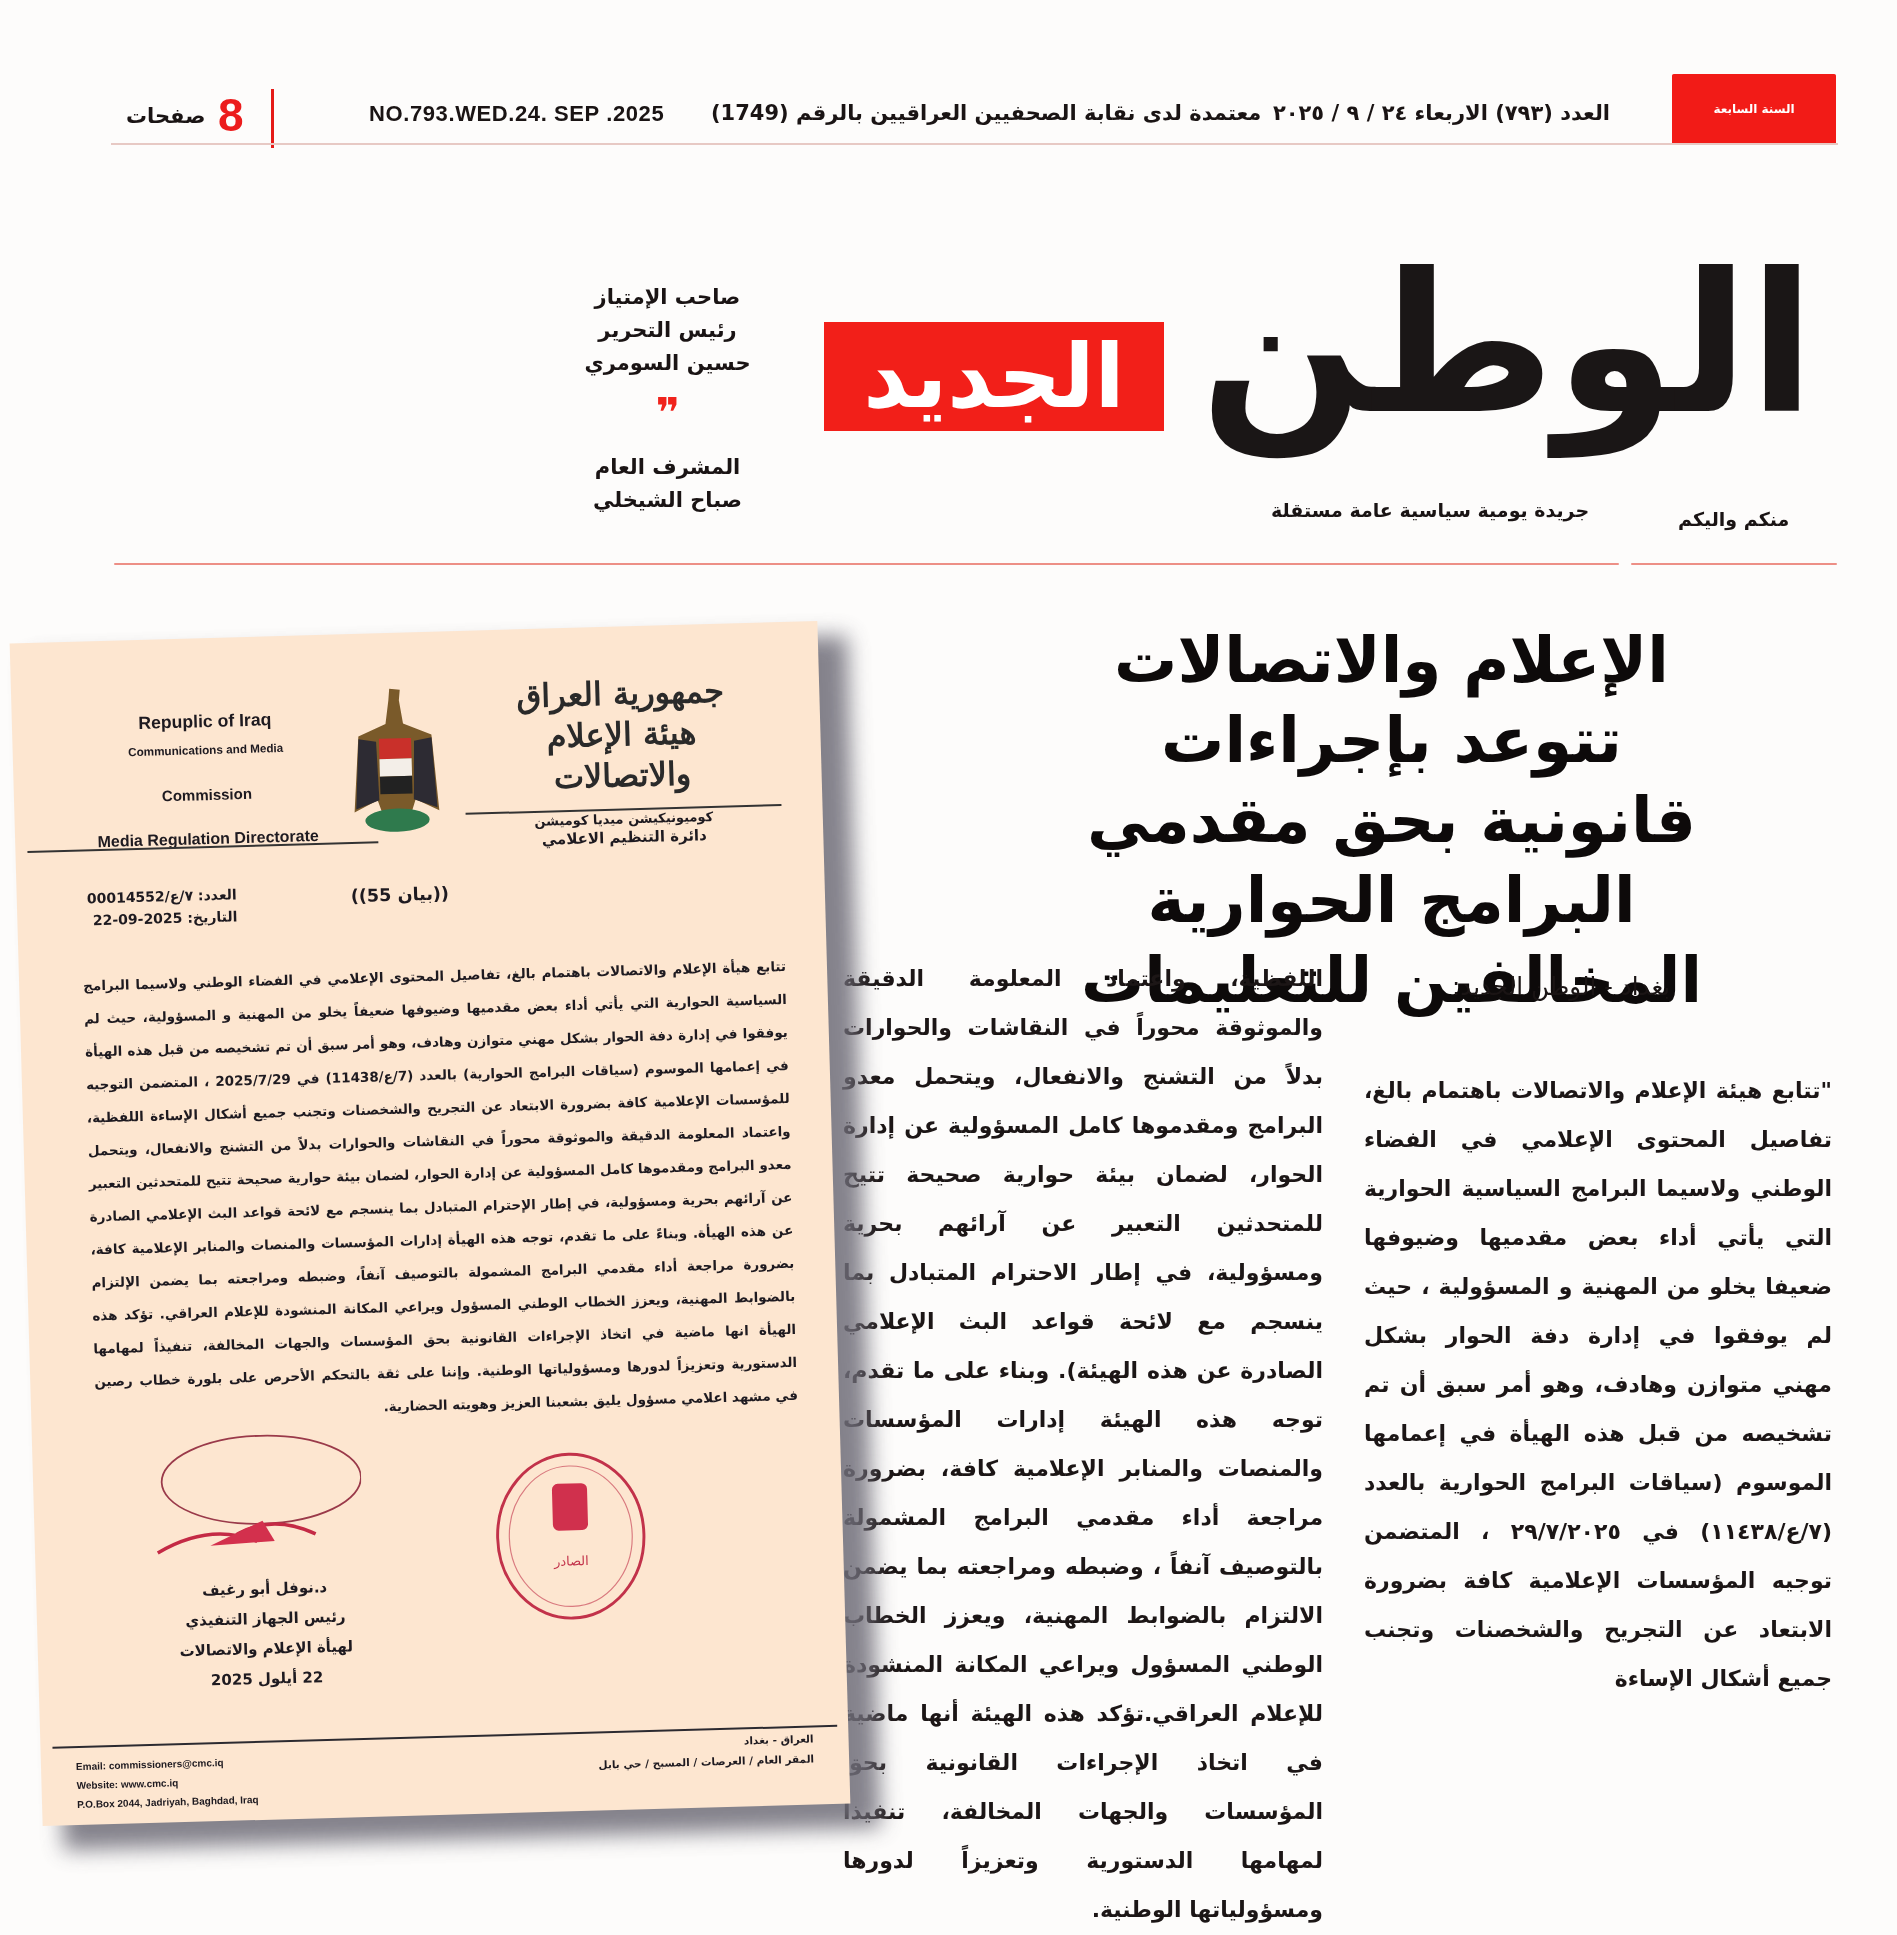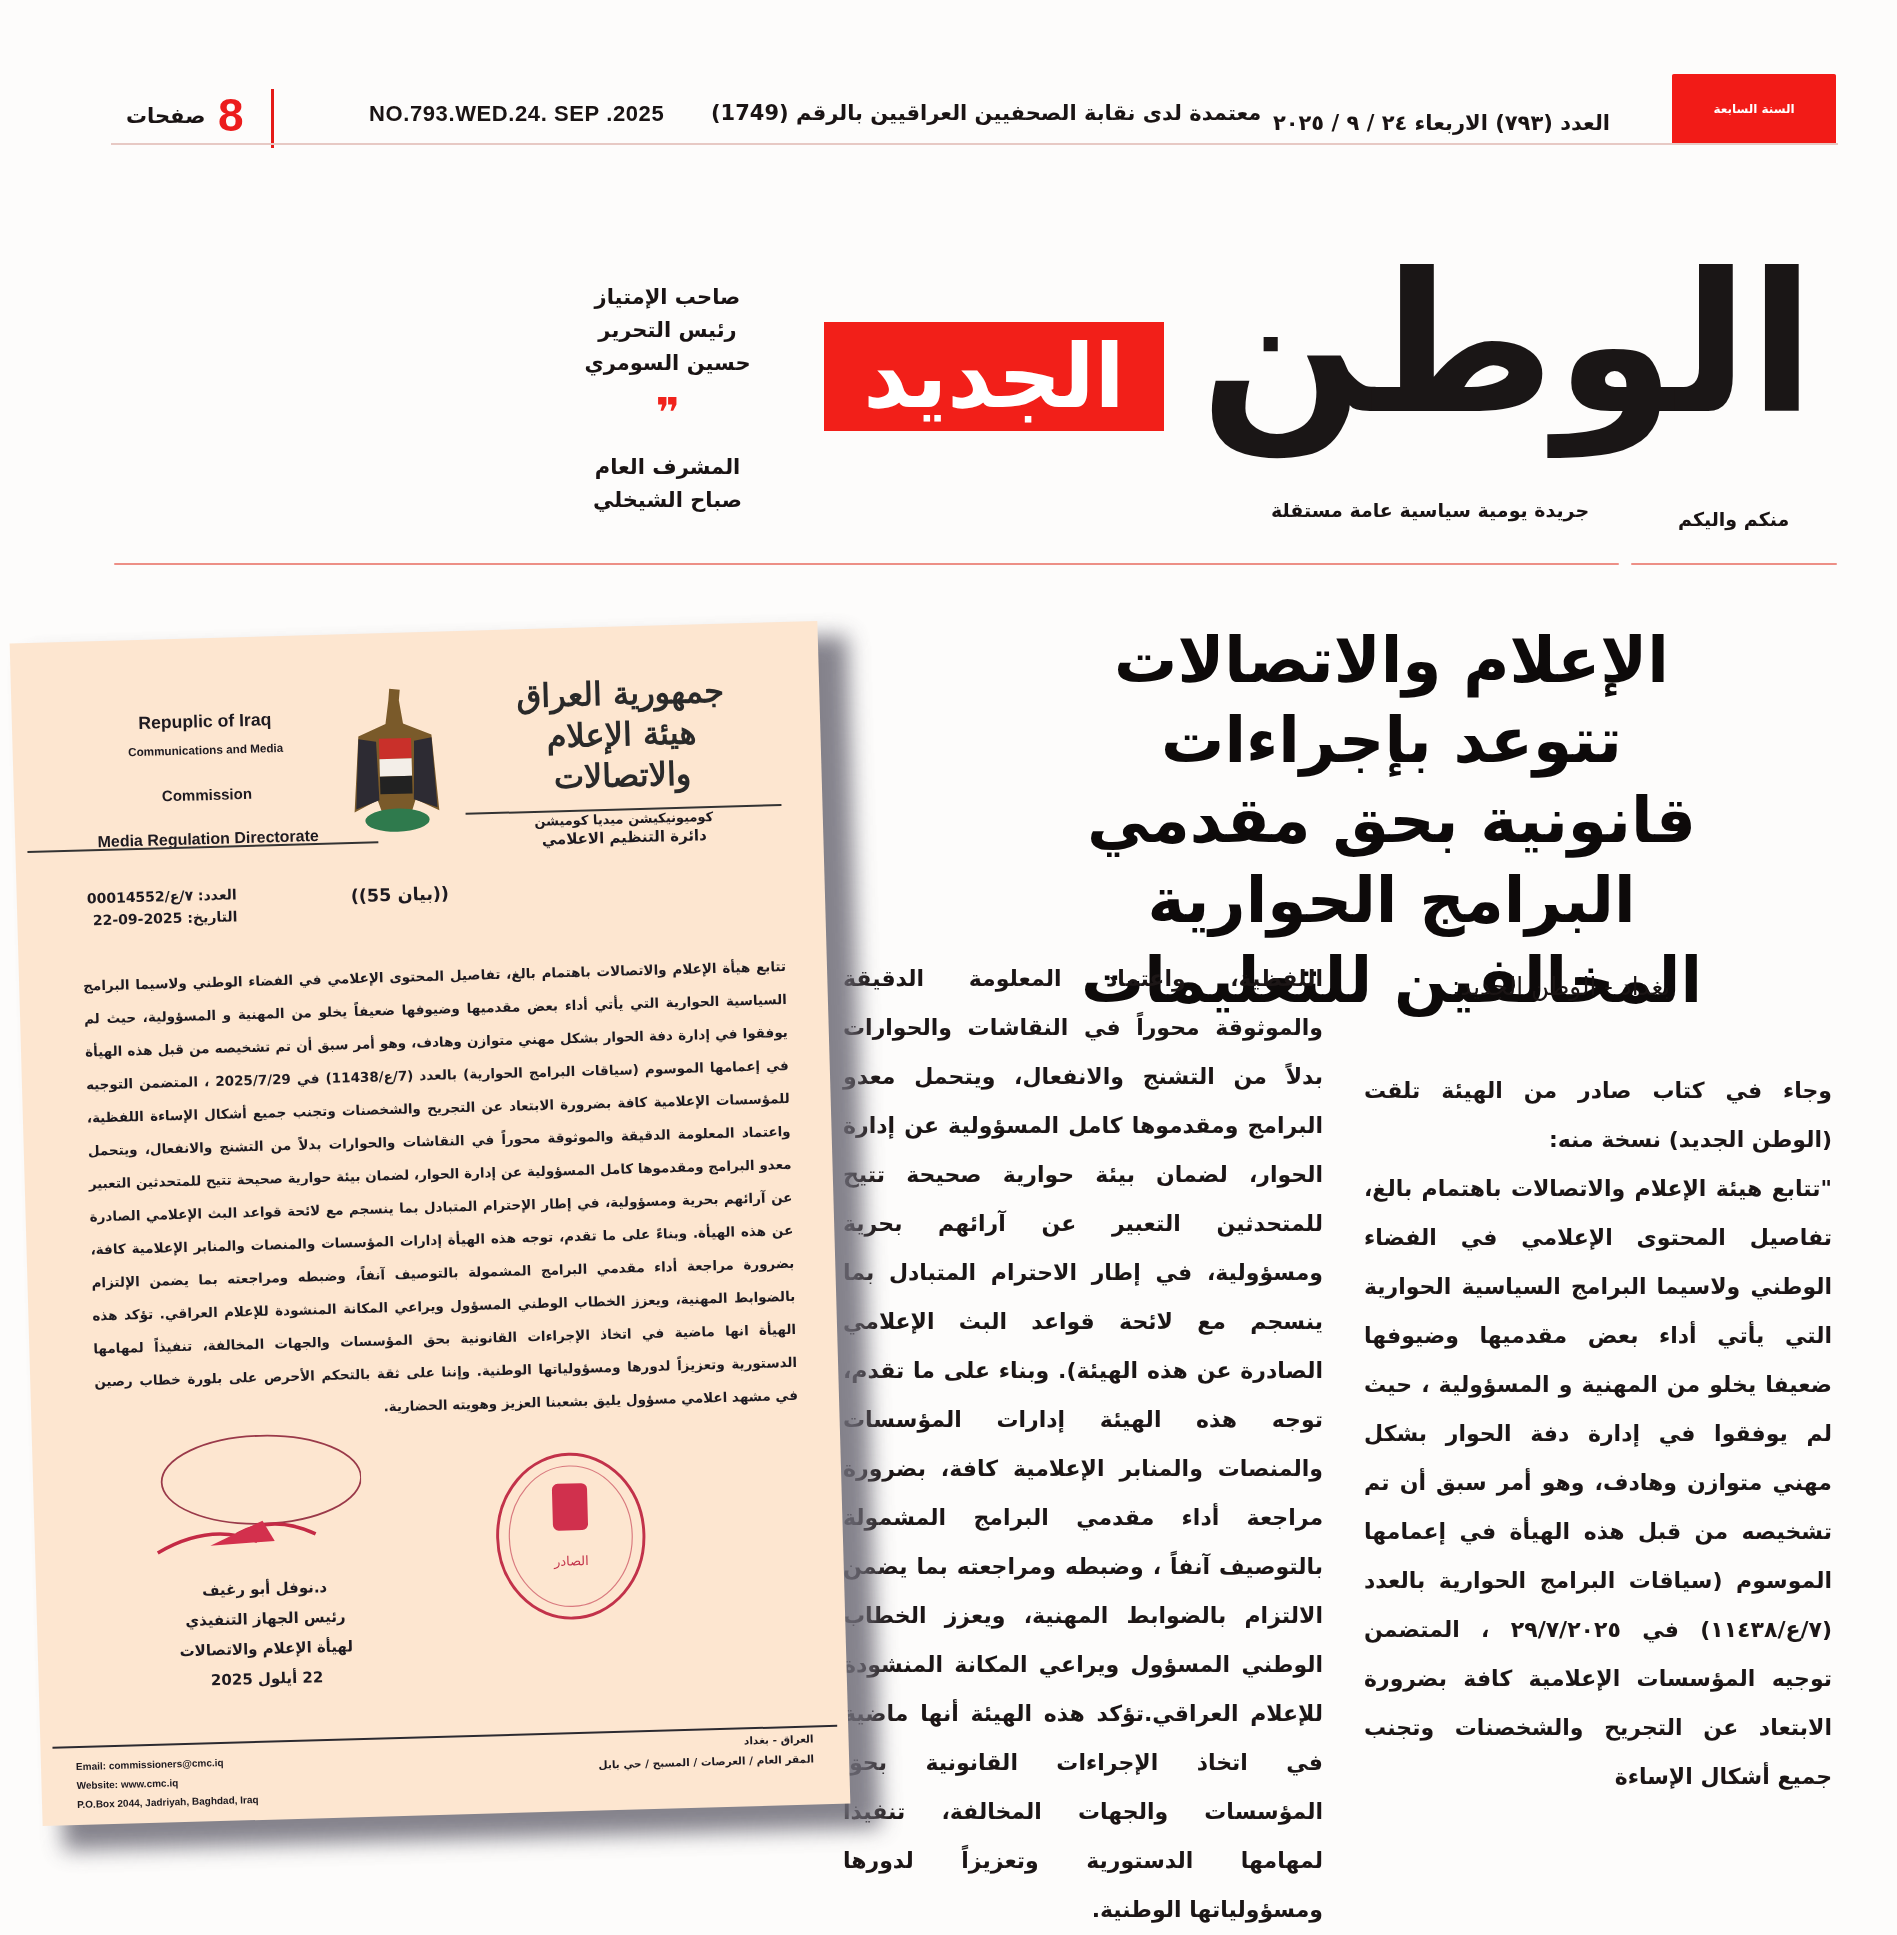--- a/index.html
+++ b/index.html
@@ -12,21 +12,21 @@
   .abs { position: absolute; }
   .rtl { direction: rtl; }
 
   
   .edition-badge {
     left: 1672px; top: 74px; width: 164px; height: 70px;
     background: #f21b17; color: #fff; font-weight: bold; font-size: 12px;
     display: flex; align-items: center; justify-content: center;
     border-radius: 1.8px;
   }
-  .meta-issue { right: 287px; top: 111px; font-size: 21px; font-weight: bold; white-space: nowrap; }
+  .meta-issue { right: 287px; top: 101px; font-size: 21px; font-weight: bold; white-space: nowrap; }
   .meta-accred { left: 711px; top: 101px; font-size: 21px; font-weight: bold; white-space: nowrap; }
   .meta-english { left: 369px; top: 101px; font-size: 22px; font-weight: bold; white-space: nowrap;
     font-family: "Liberation Sans", sans-serif; letter-spacing: 0.6px; }
   .meta-divider { left: 271px; top: 89px; width: 2.9px; height: 59px; background: #e51b18; }
   .pages-num { left: 218px; top: 88px; font-size: 46px; font-weight: bold; color: #ec1c1c;
     font-family: "Liberation Sans", sans-serif; }
   .pages-label { left: 126px; top: 104px; font-size: 21px; font-weight: bold; }
   .rule-top { left: 111px; top: 143px; width: 1727px; height: 1.8px; background: #e7c9c4; }
 
   
@@ -130,21 +130,20 @@
   <div>حسين السومري</div>
   <div class="quote">❞</div>
   <div>المشرف العام</div>
   <div>صباح الشيخلي</div>
 </div>
 
 <div class="abs headline rtl">الإعلام والاتصالات تتوعد بإجراءات قانونية بحق مقدمي البرامج الحوارية المخالفين للتعليمات</div>
 
 <div class="abs byline rtl">بغداد - الوطن الجديد:</div>
 <div class="abs col col-right rtl">
-  <p>وجاء في كتاب صادر من الهيئة تلقت (الوطن الجديد) نسخة منه:</p>
   <p>"تتابع هيئة الإعلام والاتصالات باهتمام بالغ، تفاصيل المحتوى الإعلامي في الفضاء الوطني ولاسيما البرامج السياسية الحوارية التي يأتي أداء بعض مقدميها وضيوفها ضعيفا يخلو من المهنية و المسؤولية ، حيث لم يوفقوا في إدارة دفة الحوار بشكل مهني متوازن وهادف، وهو أمر سبق أن تم تشخيصه من قبل هذه الهيأة في إعمامها الموسوم (سياقات البرامج الحوارية بالعدد (٧/ع/١١٤٣٨) في ٢٩/٧/٢٠٢٥ ، المتضمن توجيه المؤسسات الإعلامية كافة بضرورة الابتعاد عن التجريح والشخصنات وتجنب جميع أشكال الإساءة</p>
 </div>
 <div class="abs col col-left rtl">
   <p>اللفظية، واعتماد المعلومة الدقيقة والموثوقة محوراً في النقاشات والحوارات بدلاً من التشنج والانفعال، ويتحمل معدو البرامج ومقدموها كامل المسؤولية عن إدارة الحوار، لضمان بيئة حوارية صحيحة تتيح للمتحدثين التعبير عن آرائهم بحرية ومسؤولية، في إطار الاحترام المتبادل بما ينسجم مع لائحة قواعد البث الإعلامي الصادرة عن هذه الهيئة). وبناء على ما تقدم، توجه هذه الهيئة إدارات المؤسسات والمنصات والمنابر الإعلامية كافة، بضرورة مراجعة أداء مقدمي البرامج المشمولة بالتوصيف آنفاً ، وضبطه ومراجعته بما يضمن الالتزام بالضوابط المهنية، ويعزز الخطاب الوطني المسؤول ويراعي المكانة المنشودة للإعلام العراقي.تؤكد هذه الهيئة أنها ماضية في اتخاذ الإجراءات القانونية بحق المؤسسات والجهات المخالفة، تنفيذا لمهامها الدستورية وتعزيزاً لدورها ومسؤولياتها الوطنية.</p>
 </div>
 
 <div class="abs letter-shadow"></div>
 <div class="abs letter">
   <div class="l-en">
     <div class="t1">Repuplic of Iraq</div>

